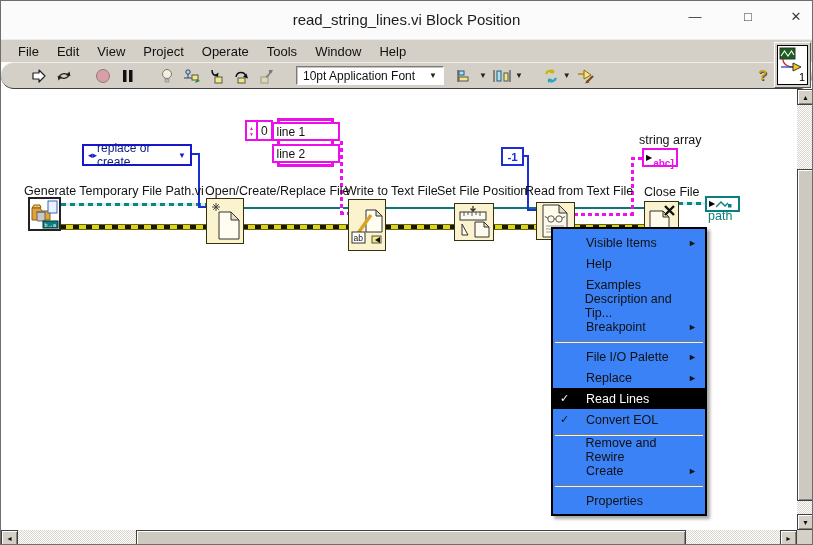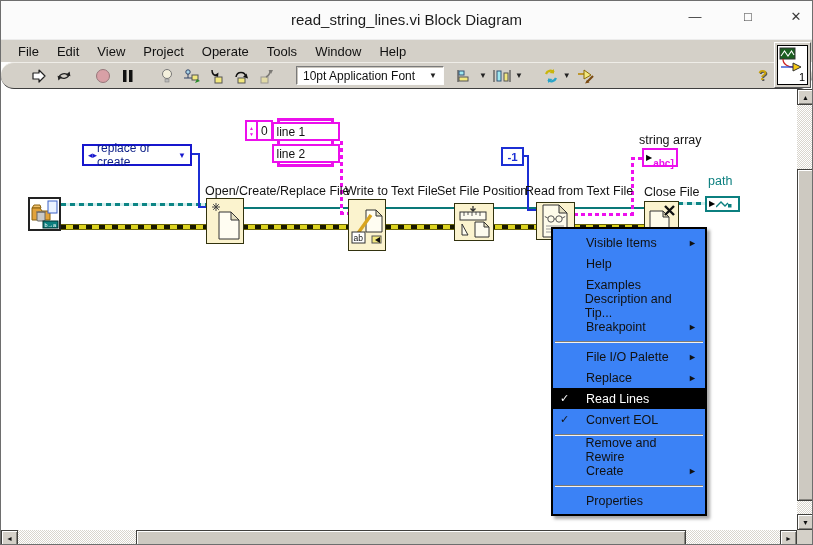--- a/index.html
+++ b/index.html
@@ -39,21 +39,21 @@
   .arrbox{border:3px solid #EC0FEC;flex-direction:column;justify-content:space-between;padding:1px;}
   .stritem{border:2px solid #EC0FEC;background:#fff;font-size:12px;color:#111;padding:0 3px;height:19px;display:flex;align-items:center;width:68px;}
   .idx{border:2px solid #EC0FEC;padding:0;}
   .spin{display:flex;flex-direction:column;align-items:center;border-right:2px solid #EC0FEC;color:#EC0FEC;font-size:5px;line-height:6px;padding:1px 2px;height:100%;justify-content:center;}
   .idxval{flex:1;text-align:left;padding-left:3px;font-size:12px;color:#111;}
   .term{position:absolute;background:#fff;display:flex;align-items:center;z-index:3;font-size:9px;padding:0 2px;gap:1px;}
   .term.pink{border:2px solid #EC0FEC;}
   .term.teal{border:2px solid #0B7F7F;}
   .term .tarr{color:#000;font-size:8px;line-height:8px;}
   .term .pinkg{color:#EC0FEC;font-weight:bold;font-size:10px;letter-spacing:0;margin-top:12px;}
-  .tealtxt{color:#0B7F7F;}
+  .tealtxt{color:#0B7F7F;margin-top:35px;}
   
   .menu{position:absolute;left:550px;top:138px;width:156px;background:#3b82f6;border:2px solid #000;padding:3px 0;z-index:50;box-shadow:3px 3px 3px rgba(0,0,0,.35);}
   .mrow{height:21px;display:flex;align-items:center;font-size:12.5px;color:#111;padding:0 8px 0 7px;}
   .mrow .chk{width:26px;font-size:11px;}
   .mrow .arr{margin-left:auto;font-size:9px;}
   .mrow.sel{background:#000;color:#fff;}
   .msep{height:1px;background:#7d7b76;margin:4px 2px;box-shadow:0 1px 0 #f4f2ee;}
   
   .sbtn{position:absolute;background:#D4D0C8;border:1px solid #403f3c;box-shadow:inset 1px 1px 0 #fff,inset -1px -1px 0 #87857f;display:flex;align-items:center;justify-content:center;font-size:7px;color:#111;}
   .sthumb{position:absolute;background:#CDC9C1;border:1px solid #403f3c;box-shadow:inset 1px 1px 0 #fff,inset -1px -1px 0 #87857f;}
@@ -62,21 +62,21 @@
   .hscroll{position:absolute;left:0;top:529px;width:796px;height:16px;}
   .corner{position:absolute;left:796px;top:529px;width:17px;height:16px;background:#D4D0C8;}
   svg{display:block}
 </style>
 </head>
 <body>
 
 <div id="window">
 
   <div class="titlebar">
-    <div class="title">read_string_lines.vi Block Diagram</div>
+    <div class="title">read_string_lines.vi Block Position</div>
     <div class="wbtn" style="left:683px">—</div>
     <div class="wbtn" style="left:736px">□</div>
     <div class="wbtn" style="left:784px">✕</div>
   </div>
 
   <div class="menubar">
     <span class="mitem">File</span>
     <span class="mitem">Edit</span>
     <span class="mitem">View</span>
     <span class="mitem">Project</span>
@@ -233,20 +233,21 @@
       <span class="idxval">0</span>
     </div>
 
     <div class="const arrbox" style="left:276px;top:29px;width:57px;height:49px;display:flex">
       <div class="stritem">line 1</div>
       <div class="stritem">line 2</div>
     </div>
 
     <div class="const num" style="left:500px;top:58px;width:23px;height:19px">-1</div>
 
+    <div class="nlabel" style="left:23px;top:95px">Generate Temporary File Path.vi</div>
     <div class="nlabel" style="left:204px;top:95px">Open/Create/Replace File</div>
     <div class="nlabel" style="left:344px;top:95px">Write to Text File</div>
     <div class="nlabel" style="left:436px;top:95px">Set File Position</div>
     <div class="nlabel" style="left:524px;top:95px">Read from Text File</div>
     <div class="nlabel" style="left:643px;top:96px">Close File</div>
     <div class="nlabel" style="left:638px;top:44px">string array</div>
     <div class="nlabel tealtxt" style="left:707px;top:85px">path</div>
 
     <div class="node white" style="left:27px;top:108px;width:33px;height:34px">
       <svg width="29" height="30" viewBox="0 0 29 30">

